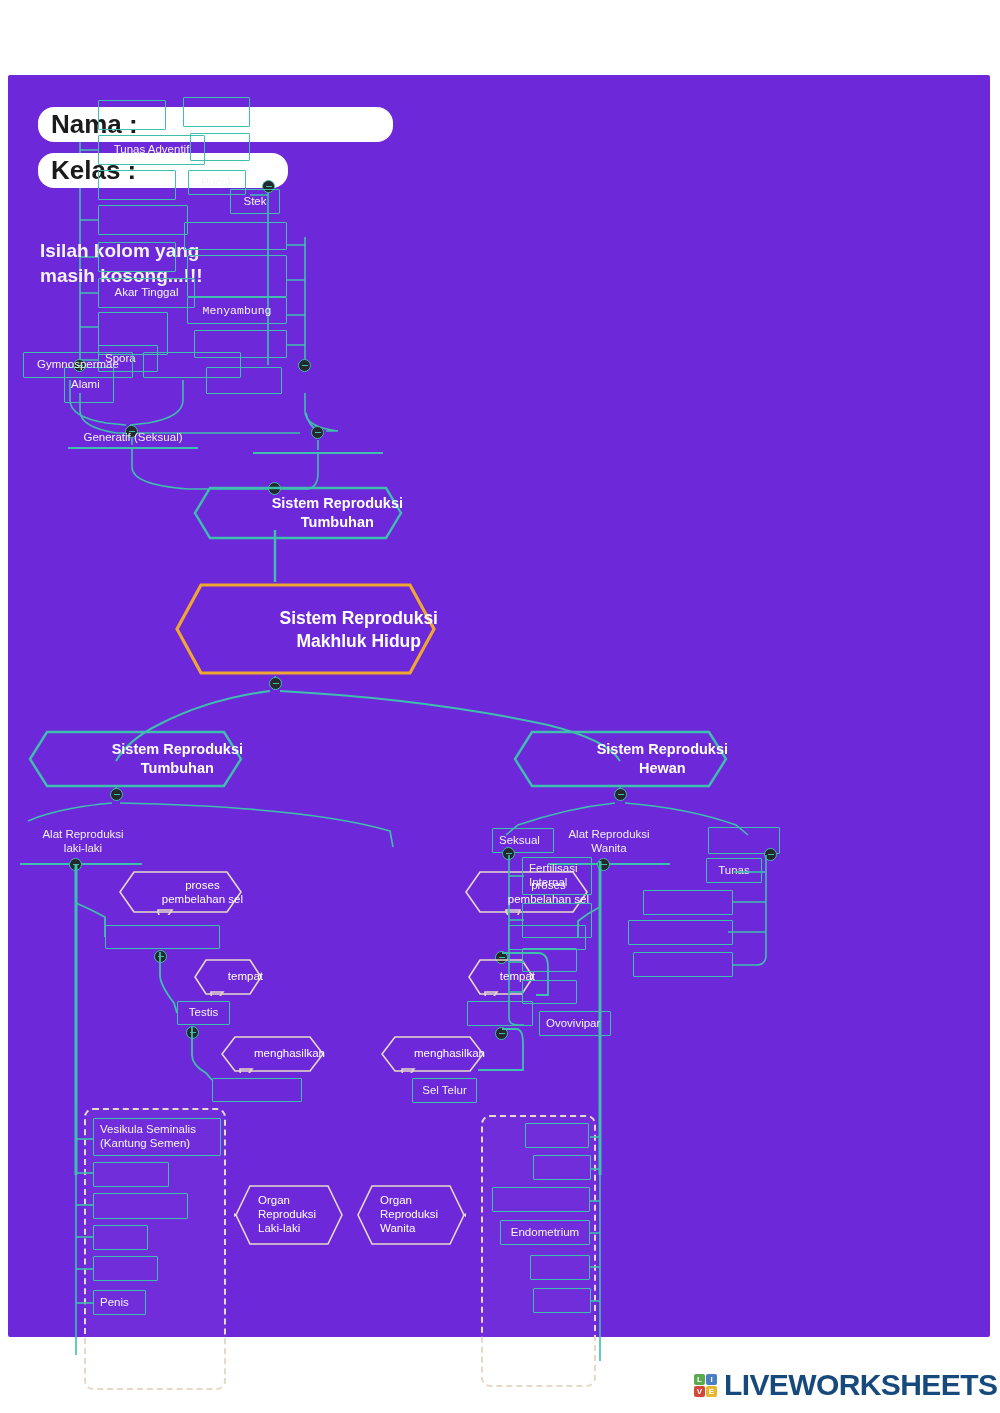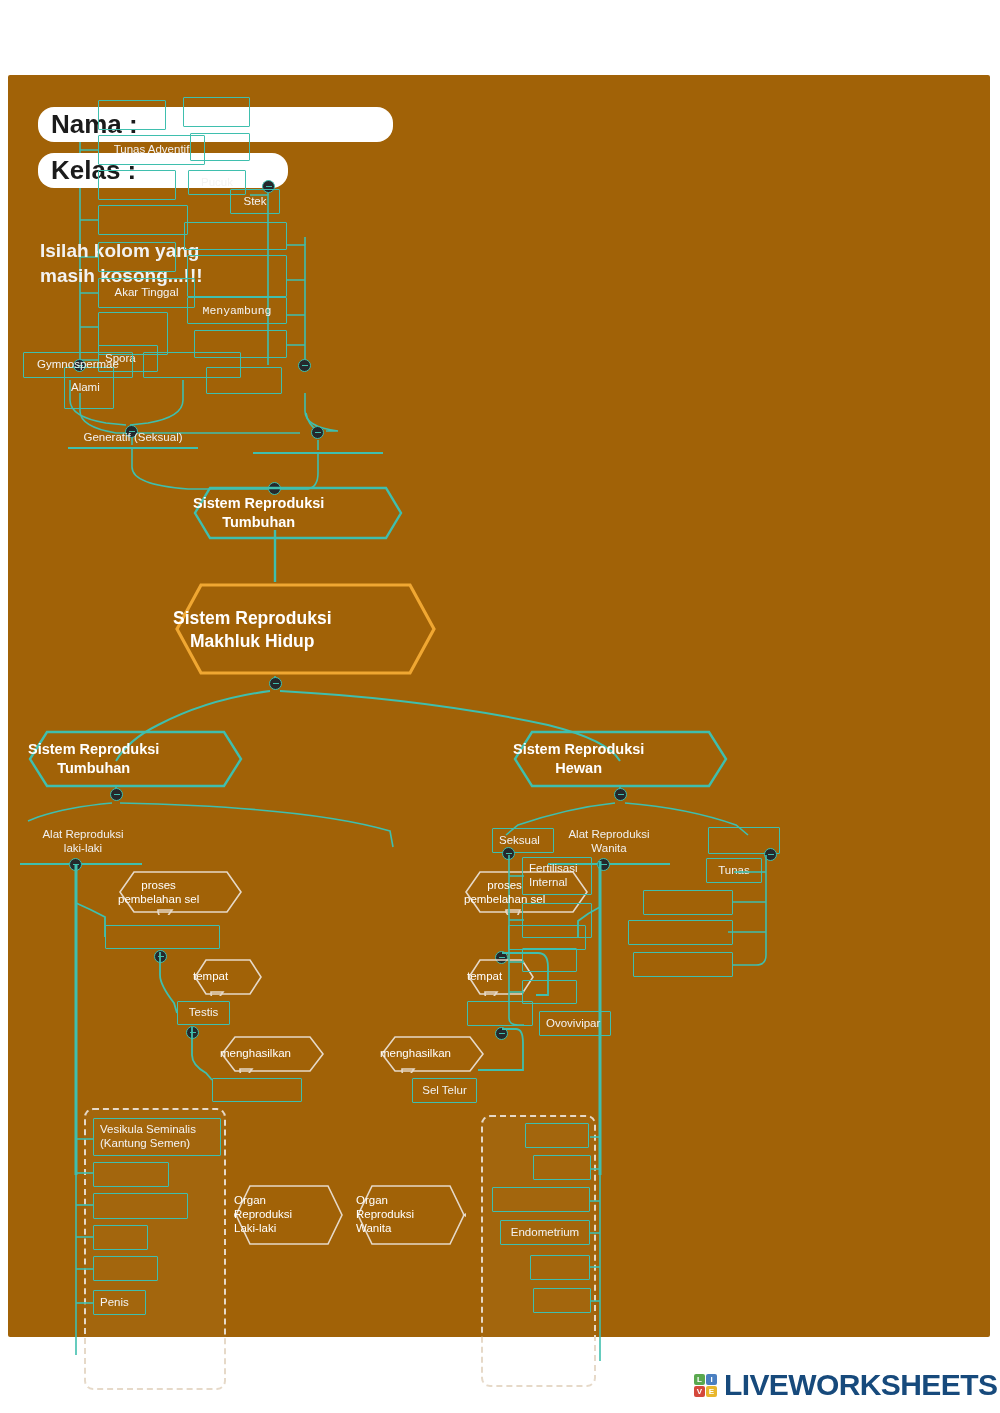--- a/index.html
+++ b/index.html
@@ -1,35 +1,35 @@
 <!DOCTYPE html>
 <html><head>
 <meta charset="utf-8">
 <style>
   html,body{margin:0;padding:0;background:#ffffff;}
   body{width:1000px;height:1413px;position:relative;overflow:hidden;
        font-family:"Liberation Sans",sans-serif;}
   #canvas{position:absolute;left:8px;top:75px;width:982px;height:1262px;
-          background:#a16207;border-radius:2px;}
+          background:#6d28d9;border-radius:2px;}
   .abs{position:absolute;box-sizing:border-box;}
 
   
   .pill{background:#ffffff;border-radius:16px;display:flex;align-items:center;
         padding-left:13px;color:#1b1b1b;font-size:26px;font-weight:bold;}
 
   .instr{color:#f2f2f2;font-size:19px;font-weight:bold;line-height:1.32;white-space:pre-line;}
 
   
   .box{border:1.6px solid #3fbfae;background:transparent;display:flex;
        align-items:center;padding:0 6px;color:#f3f3f3;font-size:11.5px;
        line-height:1.18;border-radius:1px;}
   .box.c{justify-content:center;}
 
   
-  .hex{display:flex;align-items:center;justify-content:flex-start;text-align:center;
+  .hex{display:flex;align-items:center;justify-content:flex-end;text-align:center;
        color:#ffffff;}
   .hex svg{position:absolute;left:0;top:0;}
   .hex span{position:relative;z-index:2;}
 
   .hexmain span{font-size:17.5px;font-weight:bold;line-height:1.28;}
   .hexsub span{font-size:14.5px;font-weight:bold;line-height:1.28;}
   .hextag span{font-size:11.5px;line-height:1.2;}
 
   
   .ulabel{color:#f0f0f0;font-size:11.5px;text-align:center;line-height:1.2;}
@@ -122,21 +122,21 @@
   <div class="abs box c" style="left:90px;top:60px;width:107px;height:30px;">Tunas Adventif</div>
   <div class="abs box" style="left:90px;top:95px;width:78px;height:30px;"></div>
   <div class="abs box" style="left:90px;top:130px;width:90px;height:30px;"></div>
   <div class="abs box" style="left:90px;top:167px;width:78px;height:30px;"></div>
   <div class="abs box c" style="left:90px;top:203px;width:97px;height:30px;">Akar Tinggal</div>
   <div class="abs box" style="left:90px;top:237px;width:70px;height:43px;"></div>
   <div class="abs box" style="left:90px;top:270px;width:60px;height:27px;">Spora</div>
   <div class="abs tog" style="left:65px;top:284px;">
       <i></i>
     </div>
-  <div class="abs box" style="left:56px;top:292px;width:50px;height:42px;">Alami</div>
+  <div class="abs box" style="left:56px;top:292px;width:50px;height:36px;">Alami</div>
 
   <div class="abs box" style="left:175px;top:22px;width:67px;height:30px;"></div>
   <div class="abs box" style="left:182px;top:58px;width:60px;height:28px;"></div>
   <div class="abs box c" style="left:180px;top:95px;width:58px;height:25px;">Pucuk</div>
   <div class="abs tog" style="left:254px;top:105px;">
       <i></i>
     </div>
   <div class="abs box c" style="left:222px;top:114px;width:50px;height:25px;">Stek</div>
   <div class="abs box" style="left:176px;top:147px;width:103px;height:28px;"></div>
   <div class="abs box" style="left:179px;top:180px;width:100px;height:42px;"></div>

